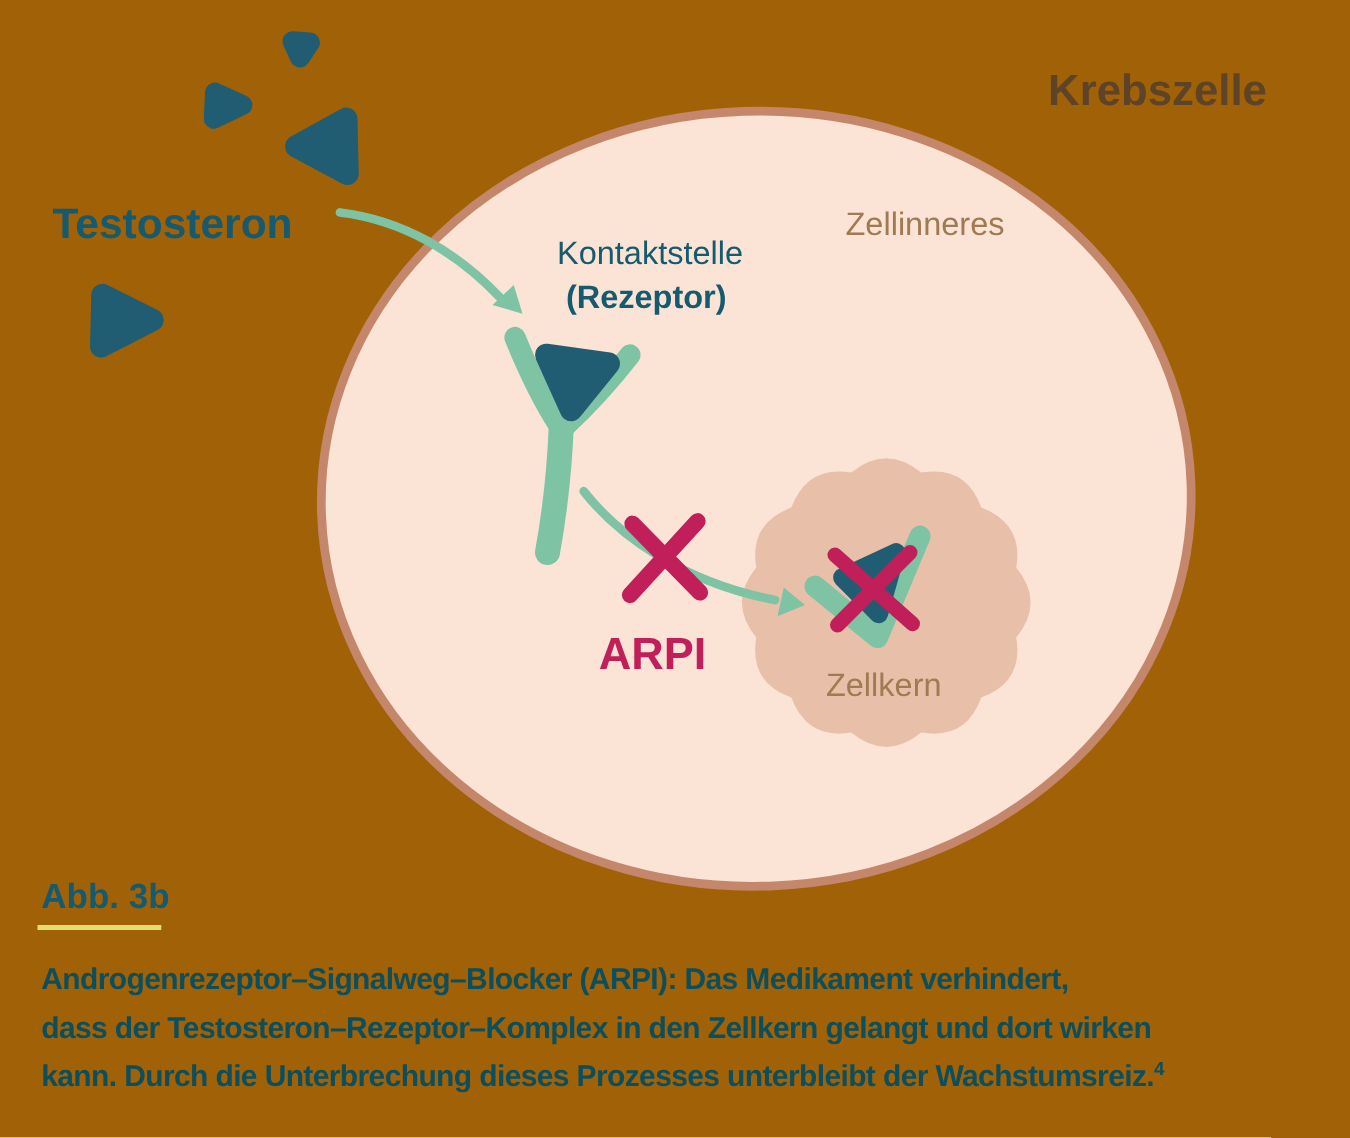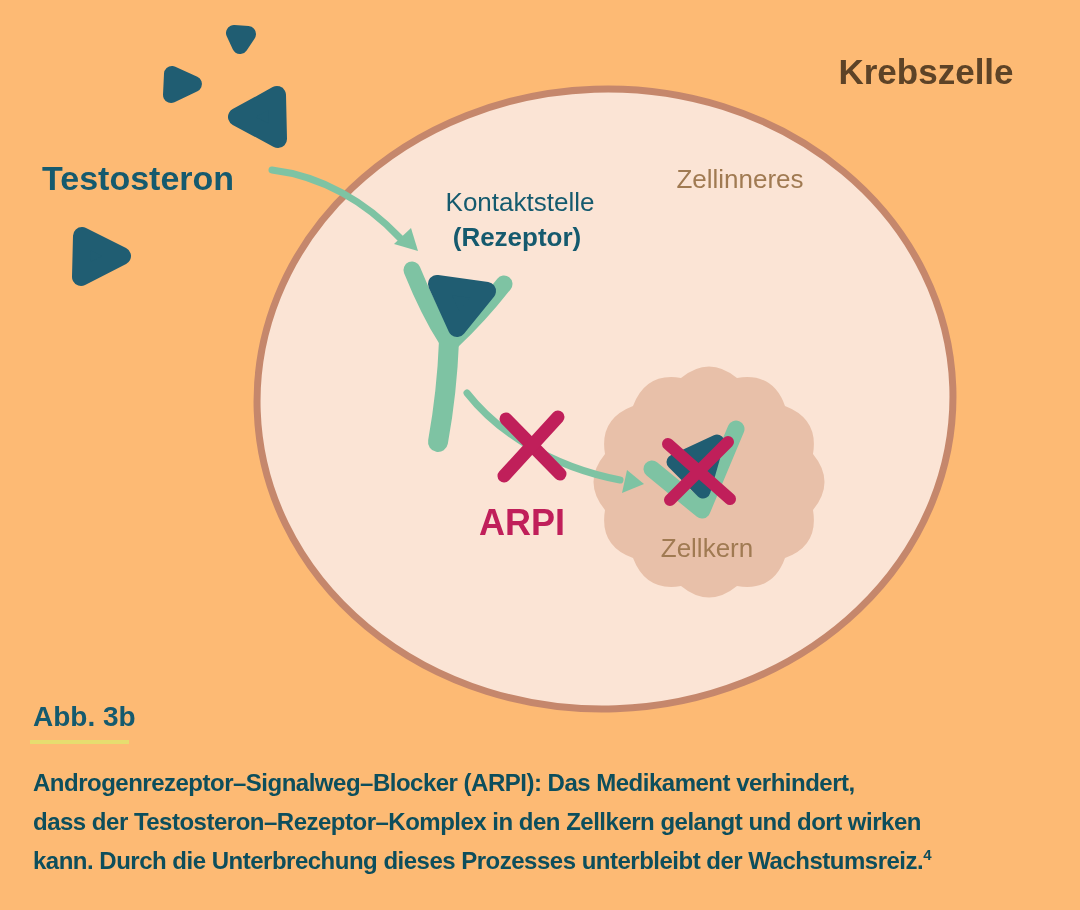--- a/index.html
+++ b/index.html
@@ -1,19 +1,19 @@
 <!DOCTYPE html>
 <html><head>
 <meta charset="utf-8">
 <style>
   html,body{margin:0;padding:0;background:#ffffff;}
   #stage{
     position:relative;
     width:1080px;height:910px;
-    background:#fdba74;
+    background:#a16207;
     font-family:"Liberation Sans", sans-serif;
     overflow:hidden;
   }
   svg text{font-family:"Liberation Sans", sans-serif;}
   .t-teal-bold{fill:#155a6e;font-weight:bold;}
   .t-caption{fill:#0d4e5c;font-weight:bold;letter-spacing:-0.5px;}
   .t-brown-dark{fill:#5d4327;font-weight:bold;}
   .t-brown-light{fill:#a07a52;}
   .t-crimson{fill:#c01f5a;font-weight:bold;}
 </style>

